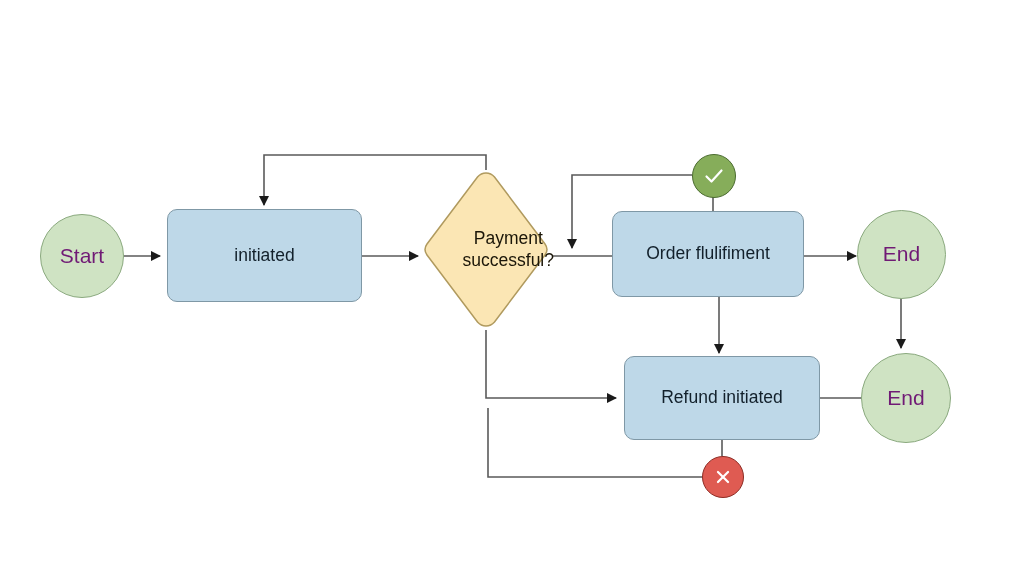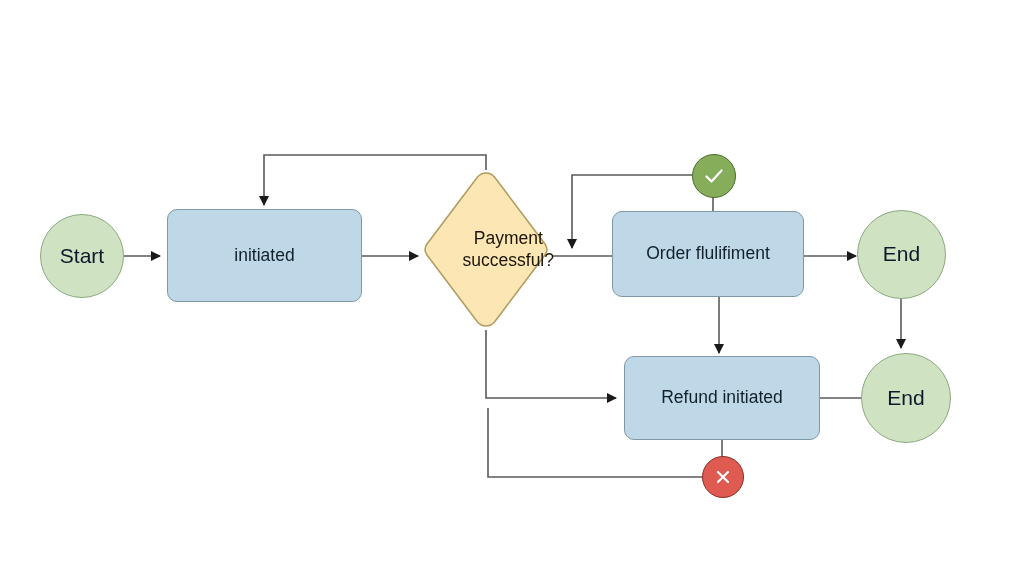--- a/index.html
+++ b/index.html
@@ -35,21 +35,21 @@
     justify-content: center;
     text-align: center;
     color: #0d1b10;
     line-height: 1.25;
   }
   .node-terminator {
     border-radius: 50%;
     background: #cfe3c3;
     border: 1.4px solid #8aa97e;
     font-size: 21px;
-    color: #0f172a;
+    color: #701a75;
   }
   .node-process {
     border-radius: 10px;
     background: #bed8e8;
     border: 1.3px solid #7f98a6;
     font-size: 17.5px;
     color: #12202b;
     padding: 6px 10px;
   }
   .node-decision-wrap {

